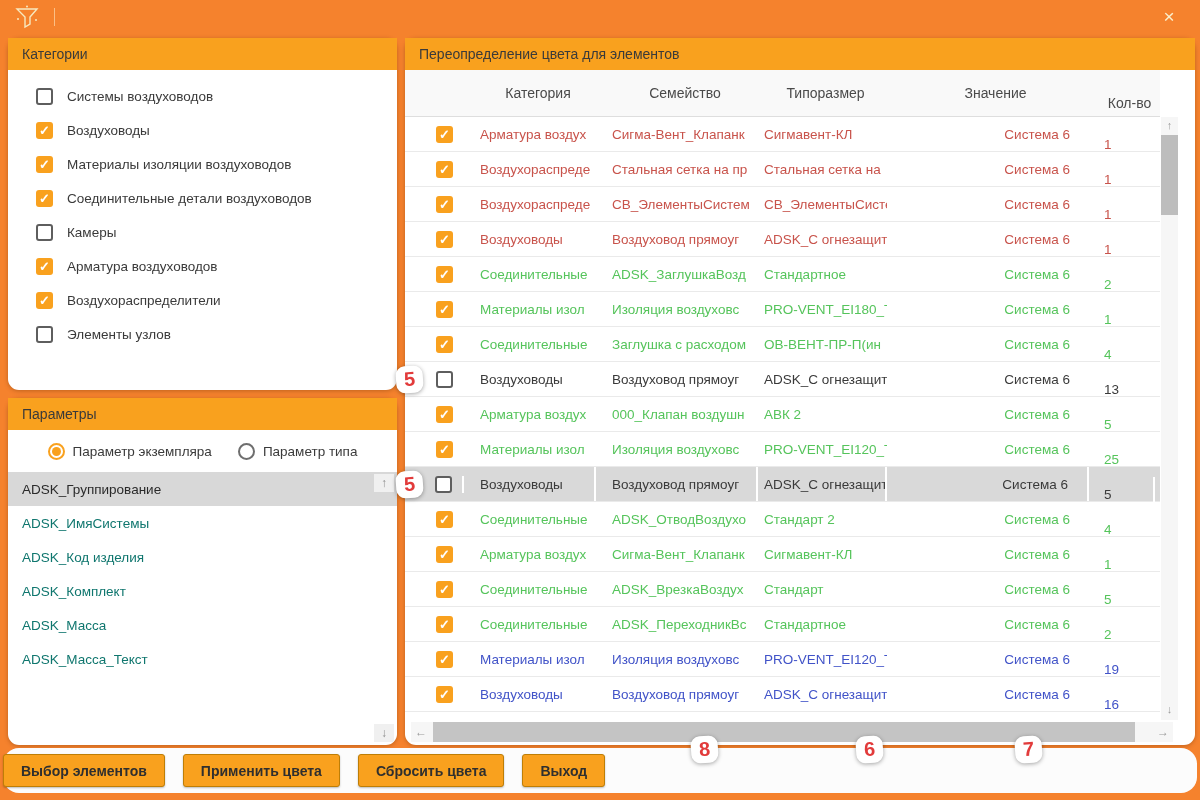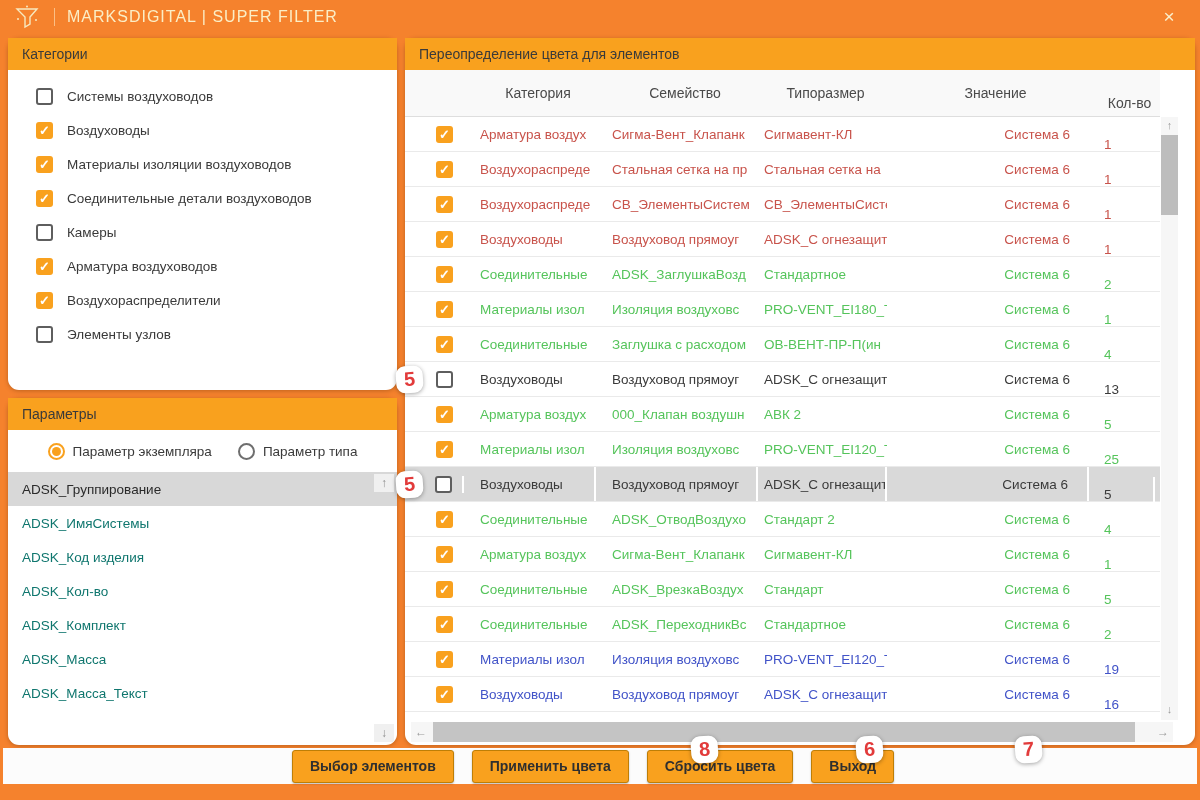--- a/index.html
+++ b/index.html
@@ -76,23 +76,23 @@
   .v-scrollbar { position:absolute; right:17px; top:79px; width:17px; height:603px; background:#F6F6F6; }
   .v-scrollbar .arr { width:17px; height:17px; color:#9A9A9A; font-size:11px; text-align:center; line-height:17px; }
   .v-thumb { position:absolute; left:0; top:18px; width:17px; height:80px; background:#BDBDBD; }
   .v-arr-down { position:absolute; left:0; top:584px; }
   .h-scrollbar { position:absolute; left:6px; top:684px; width:762px; height:20px;
     display:flex; align-items:center; background:#F6F6F6; }
   .h-scrollbar .arr { width:20px; height:20px; color:#9A9A9A; font-size:12px; text-align:center; line-height:20px; flex:0 0 20px; }
   .h-thumb { height:20px; width:702px; background:#C4C4C4; margin-left:2px; }
   .h-track-rest { flex:1; }
   
-  .footer { position:absolute; left:3px; top:748px; width:1194px; height:36px;
-    background:#FCFCFC; display:flex; align-items:center; justify-content:center;
-    gap:18px; padding-right:14px; }
+  .footer { position:absolute; left:3px; top:748px; width:1194px; height:45px;
+    background:#FCFCFC; display:flex; align-items:center; justify-content:flex-start;
+    gap:18px; padding-right:14px;border-radius:16px; }
   .btn { height:33px; padding:0 17px; background:#F9A11E; border:1px solid #BE7E06;
     border-radius:3px; font-family:"Liberation Sans",sans-serif; font-size:14px; font-weight:600;
     color:#2F2F2F; box-shadow:0 1px 2px rgba(0,0,0,.25); cursor:pointer; }
   
   .badge { position:absolute; width:27px; height:27px; background:#FFFFFF; border-radius:9px;
     box-shadow:0 1px 4px rgba(0,0,0,.35); color:#E23B3B; font-size:20px; font-weight:700;
     display:flex; align-items:center; justify-content:center; transform:rotate(-4deg); z-index:50; }
   [data-name="annotation-5-row-8"]  { left:396px; top:366px; }
   [data-name="annotation-5-row-11"] { left:396px; top:471px; }
   [data-name="annotation-8-select-elements"] { left:691px; top:736px; }
@@ -107,21 +107,20 @@
   <div class="titlebar" data-name="title-bar">
     <span class="logo" data-name="funnel-logo-icon">
       <svg width="26" height="24" viewBox="0 0 26 24">
         <path d="M3 4 L23 4 L16 12 L16 19 L11 22 L11 12 Z" fill="none" stroke="#F7E9C0" stroke-width="1.4"></path>
         <circle cx="4" cy="14" r="1" fill="#F7E9C0"></circle>
           <circle cx="22" cy="15" r="1" fill="#F7E9C0"></circle>
         <circle cx="13" cy="1.5" r="1" fill="#F7E9C0"></circle>
       </svg>
     </span>
     <span class="title-sep" data-name="title-separator"></span>
-    <span class="title-text" data-name="window-title">MARKSDIGITAL | SUPER FILTER</span>
     <span class="close-btn" data-name="close-icon">×</span>
   </div>
 
   <div class="panel cat-panel" data-name="categories-panel">
     <div class="panel-header" data-name="categories-panel-header">Категории</div>
     <div class="cat-list" data-name="categories-list">
         <div class="cat-item" data-name="category-item">
           <span class="cb" data-name="category-checkbox"></span>
           <span class="label" data-name="category-label">Системы воздуховодов</span>
         </div>
@@ -179,21 +178,20 @@
           <span class="radio" data-name="radio-icon">
             <span class="dot" data-name="radio-dot"></span>
           </span>
           <span data-name="radio-label">Параметр типа</span>
         </span>
       </div>
     <div class="param-list" data-name="parameters-list">
         <div class="param-item selected" data-name="parameter-item">ADSK_Группирование</div>
         <div class="param-item" data-name="parameter-item">ADSK_ИмяСистемы</div>
         <div class="param-item" data-name="parameter-item">ADSK_Код изделия</div>
-        <div class="param-item" data-name="parameter-item">ADSK_Кол-во</div>
         <div class="param-item" data-name="parameter-item">ADSK_Комплект</div>
         <div class="param-item" data-name="parameter-item">ADSK_Масса</div>
         <div class="param-item" data-name="parameter-item">ADSK_Масса_Текст</div>
       </div>
     <div class="v-scroll-btn par-up" data-name="parameters-scroll-up-icon">↑</div>
     <div class="v-scroll-btn par-down" data-name="parameters-scroll-down-icon">↓</div>
   </div>
 
   <div class="panel main-panel" data-name="color-override-panel">
     <div class="panel-header" data-name="color-override-panel-header">Переопределение цвета для элементов</div>

